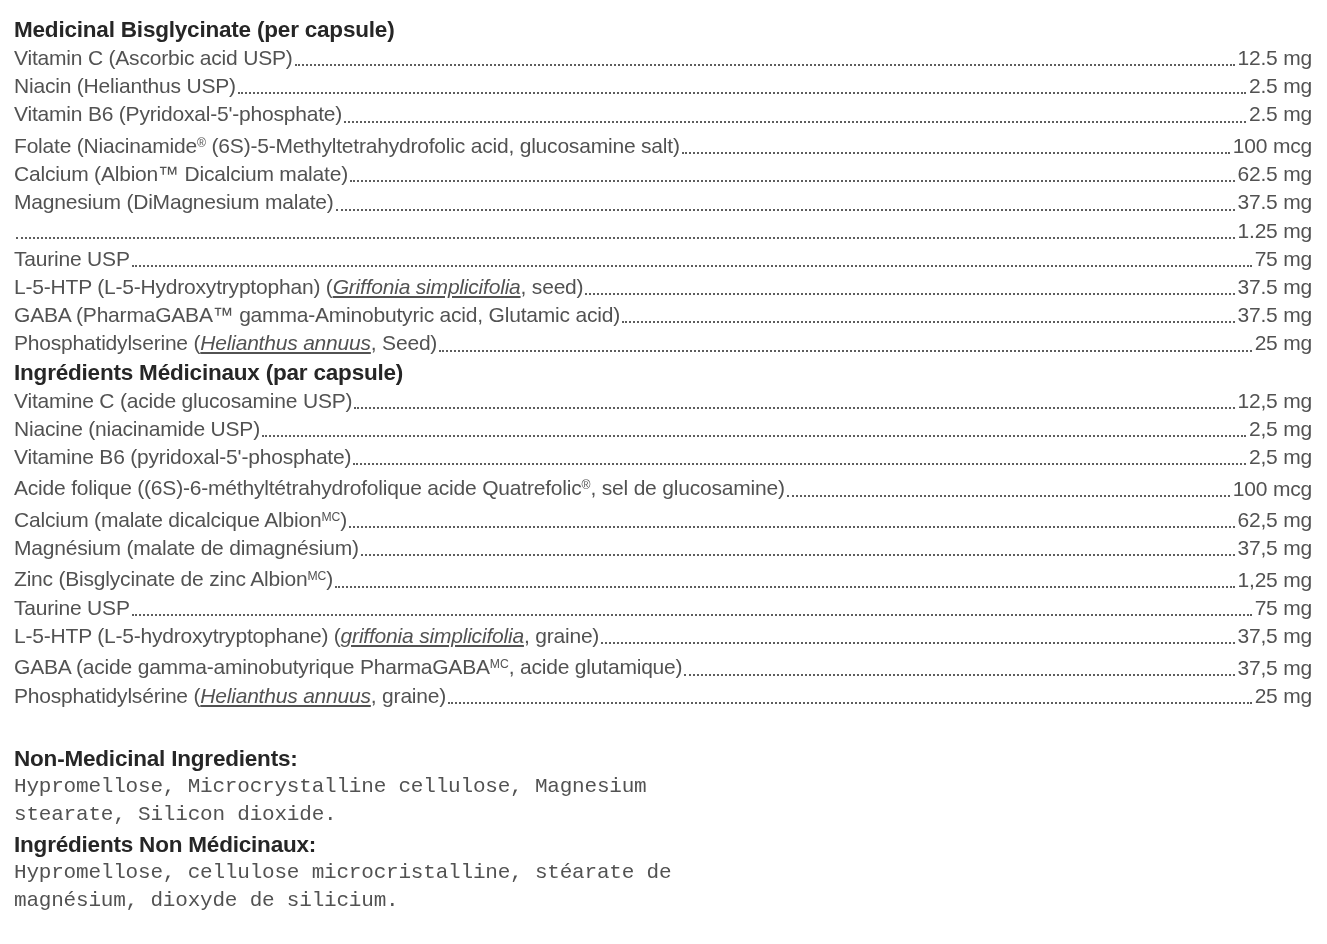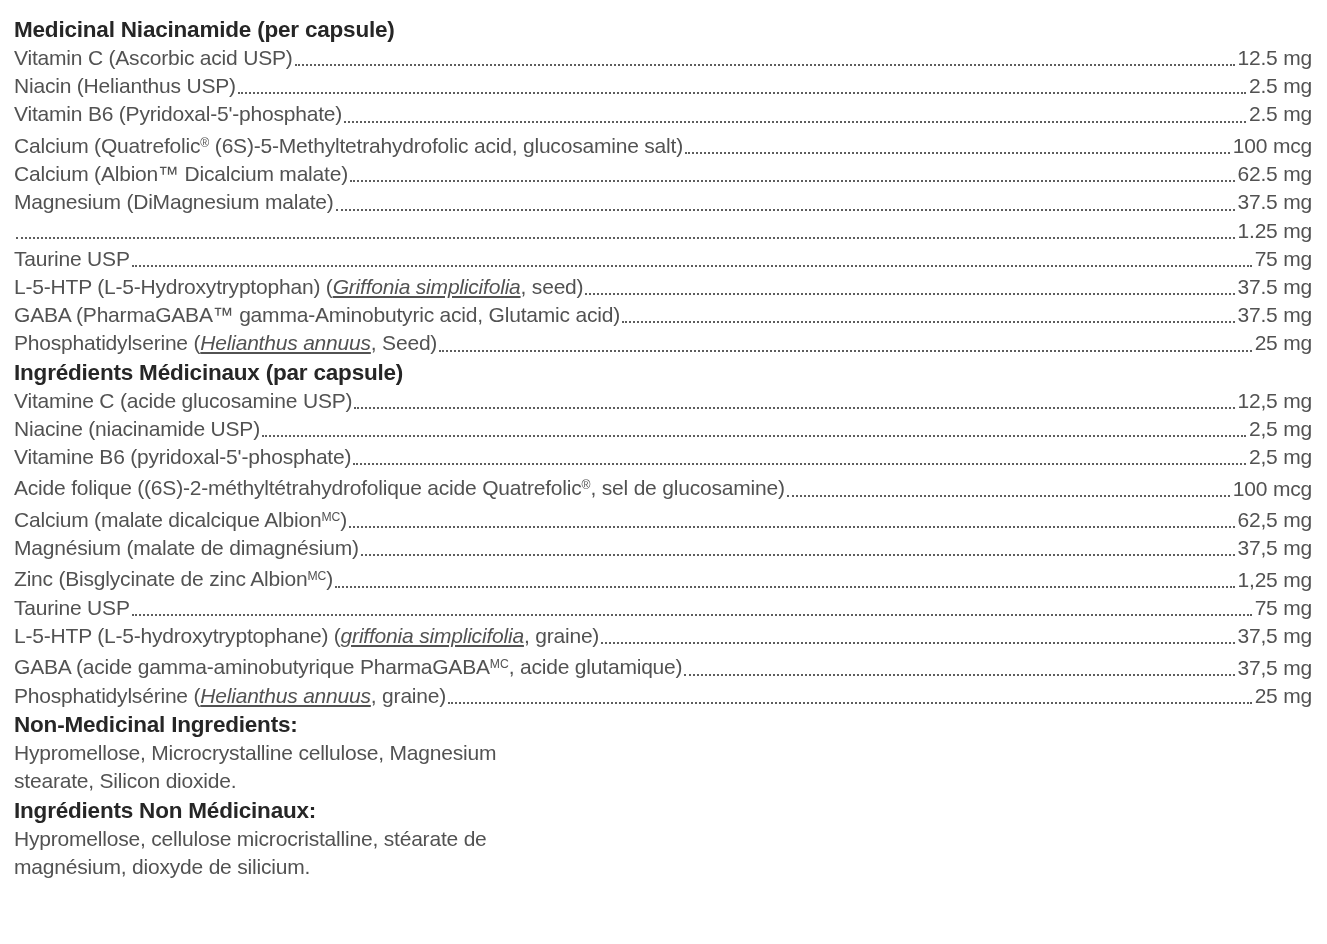--- a/index.html
+++ b/index.html
@@ -20,21 +20,21 @@
     padding: 15px 15px 0 14px;
   }
   .heading {
     font-weight: bold;
     color: #262626;
     font-size: 22.5px;
     line-height: 29px;
     margin: 0;
   }
   .heading.fr-list-heading   { }
-  .heading.nm-en-heading     { }
+  .heading.nm-en-heading     { margin-top: 34px; }
   .heading.nm-fr-heading     { }
   .list { margin: 0; text-align: center; }
   .row {
     display: flex;
     align-items: flex-end;
     line-height: 28.2px;
   }
   .name  { white-space: nowrap; }
   .leader {
     flex: 1 1 auto;
@@ -42,47 +42,47 @@
     border-bottom: 2.5px dotted #5d5d5d;
     margin: 0 3px 6px 2px;
   }
   .amount { white-space: nowrap; }
   .sup {
     font-size: 0.58em;
     vertical-align: 0.52em;
     letter-spacing: 0;
   }
   .i { font-style: italic; text-decoration: underline; }
-  .para { line-height: 28.2px; }
+  .para { line-height: 28.2px; font-family: Liberation Mono, monospace; }
 </style>
 </head>
 <body>
 
 <div class="panel">
 
-  <div class="heading">Medicinal Niacinamide (per capsule)</div>
+  <div class="heading">Medicinal Bisglycinate (per capsule)</div>
 
   <div class="list">
       <div class="row">
         <span class="name"><span>Vitamin C (Ascorbic acid USP)</span></span>
         <span class="leader"></span>
         <span class="amount">12.5 mg</span>
       </div>
       <div class="row">
         <span class="name"><span>Niacin (Helianthus USP) </span></span>
         <span class="leader"></span>
         <span class="amount">2.5 mg</span>
       </div>
       <div class="row">
         <span class="name"><span>Vitamin B6 (Pyridoxal-5'-phosphate) </span></span>
         <span class="leader"></span>
         <span class="amount">2.5 mg</span>
       </div>
       <div class="row">
-        <span class="name"><span>Calcium (Quatrefolic</span><span class="sup">®</span><span> (6S)-5-Methyltetrahydrofolic acid, glucosamine salt)</span></span>
+        <span class="name"><span>Folate (Niacinamide</span><span class="sup">®</span><span> (6S)-5-Methyltetrahydrofolic acid, glucosamine salt)</span></span>
         <span class="leader"></span>
         <span class="amount">100 mcg</span>
       </div>
       <div class="row">
         <span class="name"><span>Calcium (Albion™ Dicalcium malate) </span></span>
         <span class="leader"></span>
         <span class="amount">62.5 mg</span>
       </div>
       <div class="row">
         <span class="name"><span>Magnesium (DiMagnesium malate) </span></span>
@@ -127,21 +127,21 @@
         <span class="name"><span>Niacine (niacinamide USP) </span></span>
         <span class="leader"></span>
         <span class="amount">2,5 mg</span>
       </div>
       <div class="row">
         <span class="name"><span>Vitamine B6 (pyridoxal-5'-phosphate) </span></span>
         <span class="leader"></span>
         <span class="amount">2,5 mg</span>
       </div>
       <div class="row">
-        <span class="name"><span>Acide folique ((6S)-2-méthyltétrahydrofolique acide Quatrefolic</span><span class="sup">®</span><span>, sel de glucosamine)</span></span>
+        <span class="name"><span>Acide folique ((6S)-6-méthyltétrahydrofolique acide Quatrefolic</span><span class="sup">®</span><span>, sel de glucosamine)</span></span>
         <span class="leader"></span>
         <span class="amount">100 mcg</span>
       </div>
       <div class="row">
         <span class="name"><span>Calcium (malate dicalcique Albion</span><span class="sup">MC</span><span>) </span></span>
         <span class="leader"></span>
         <span class="amount">62,5 mg</span>
       </div>
       <div class="row">
         <span class="name"><span>Magnésium (malate de dimagnésium) </span></span>

